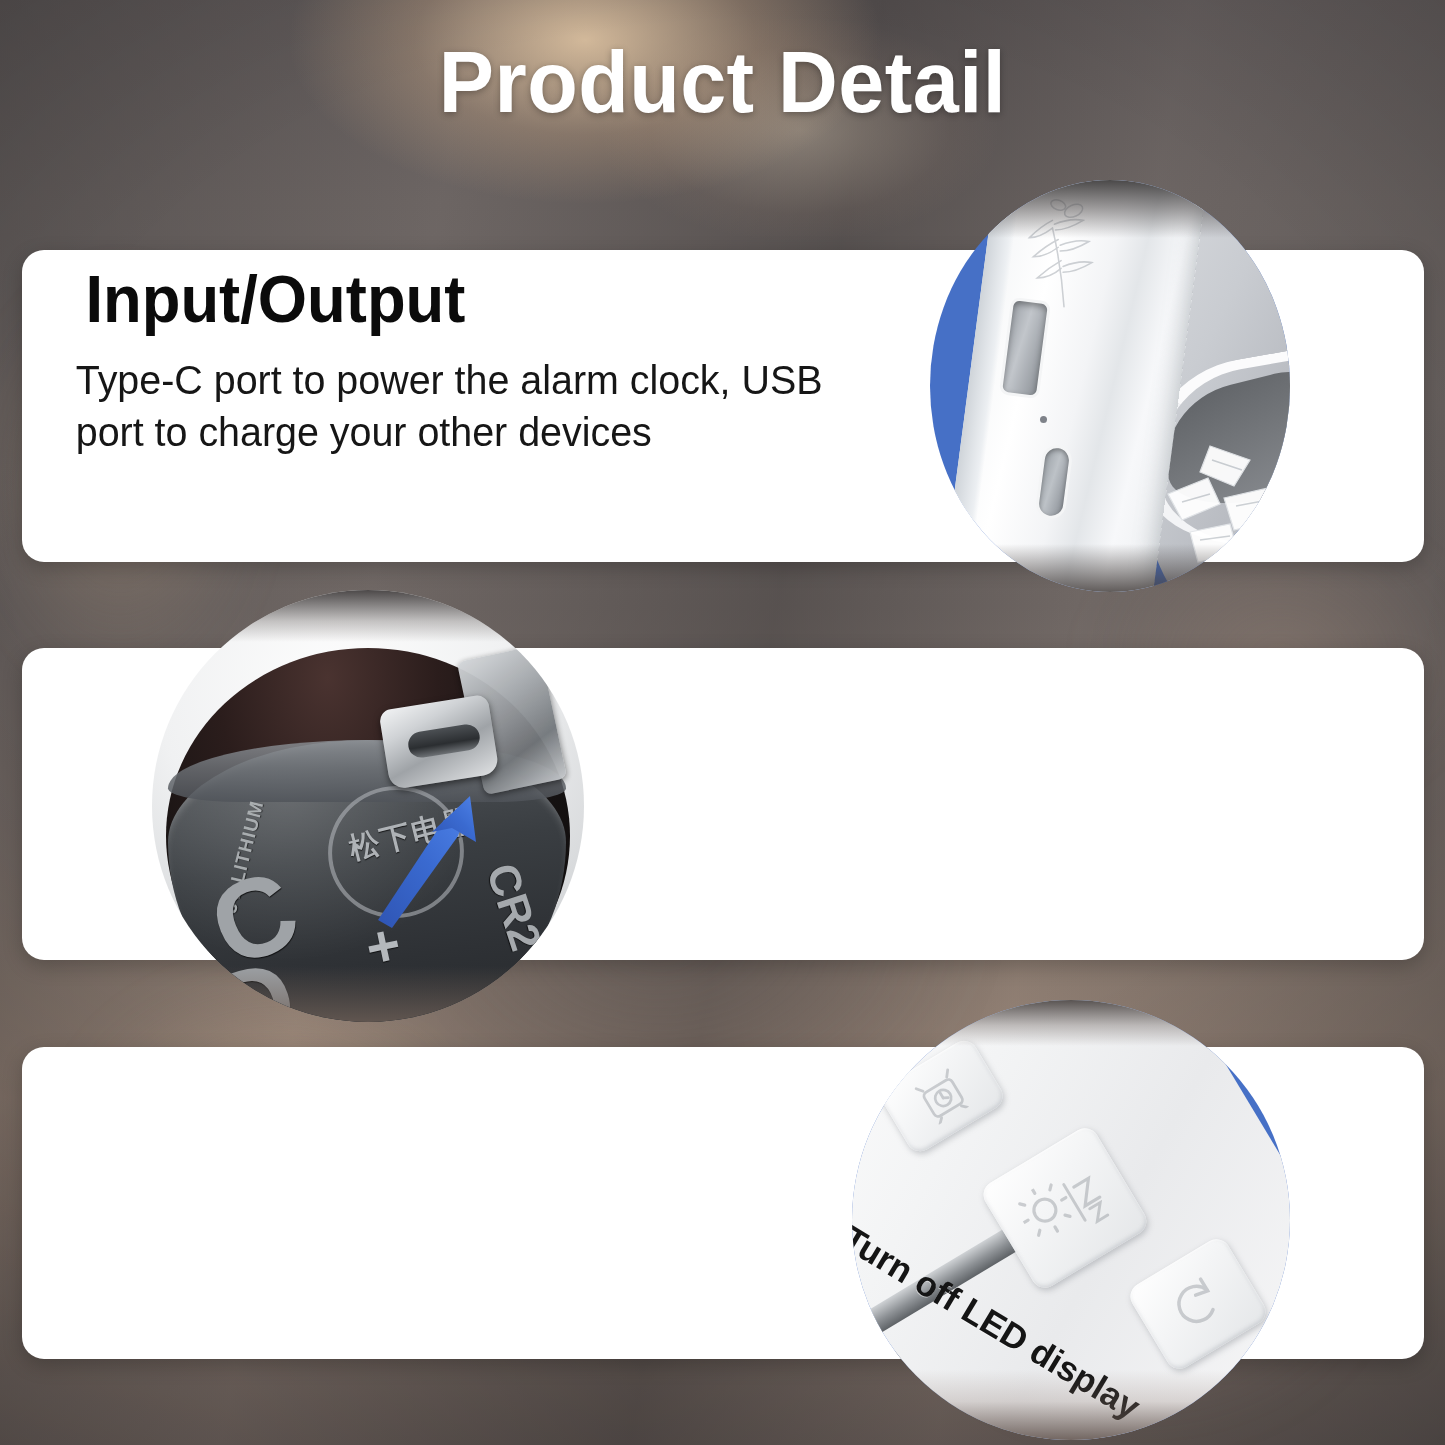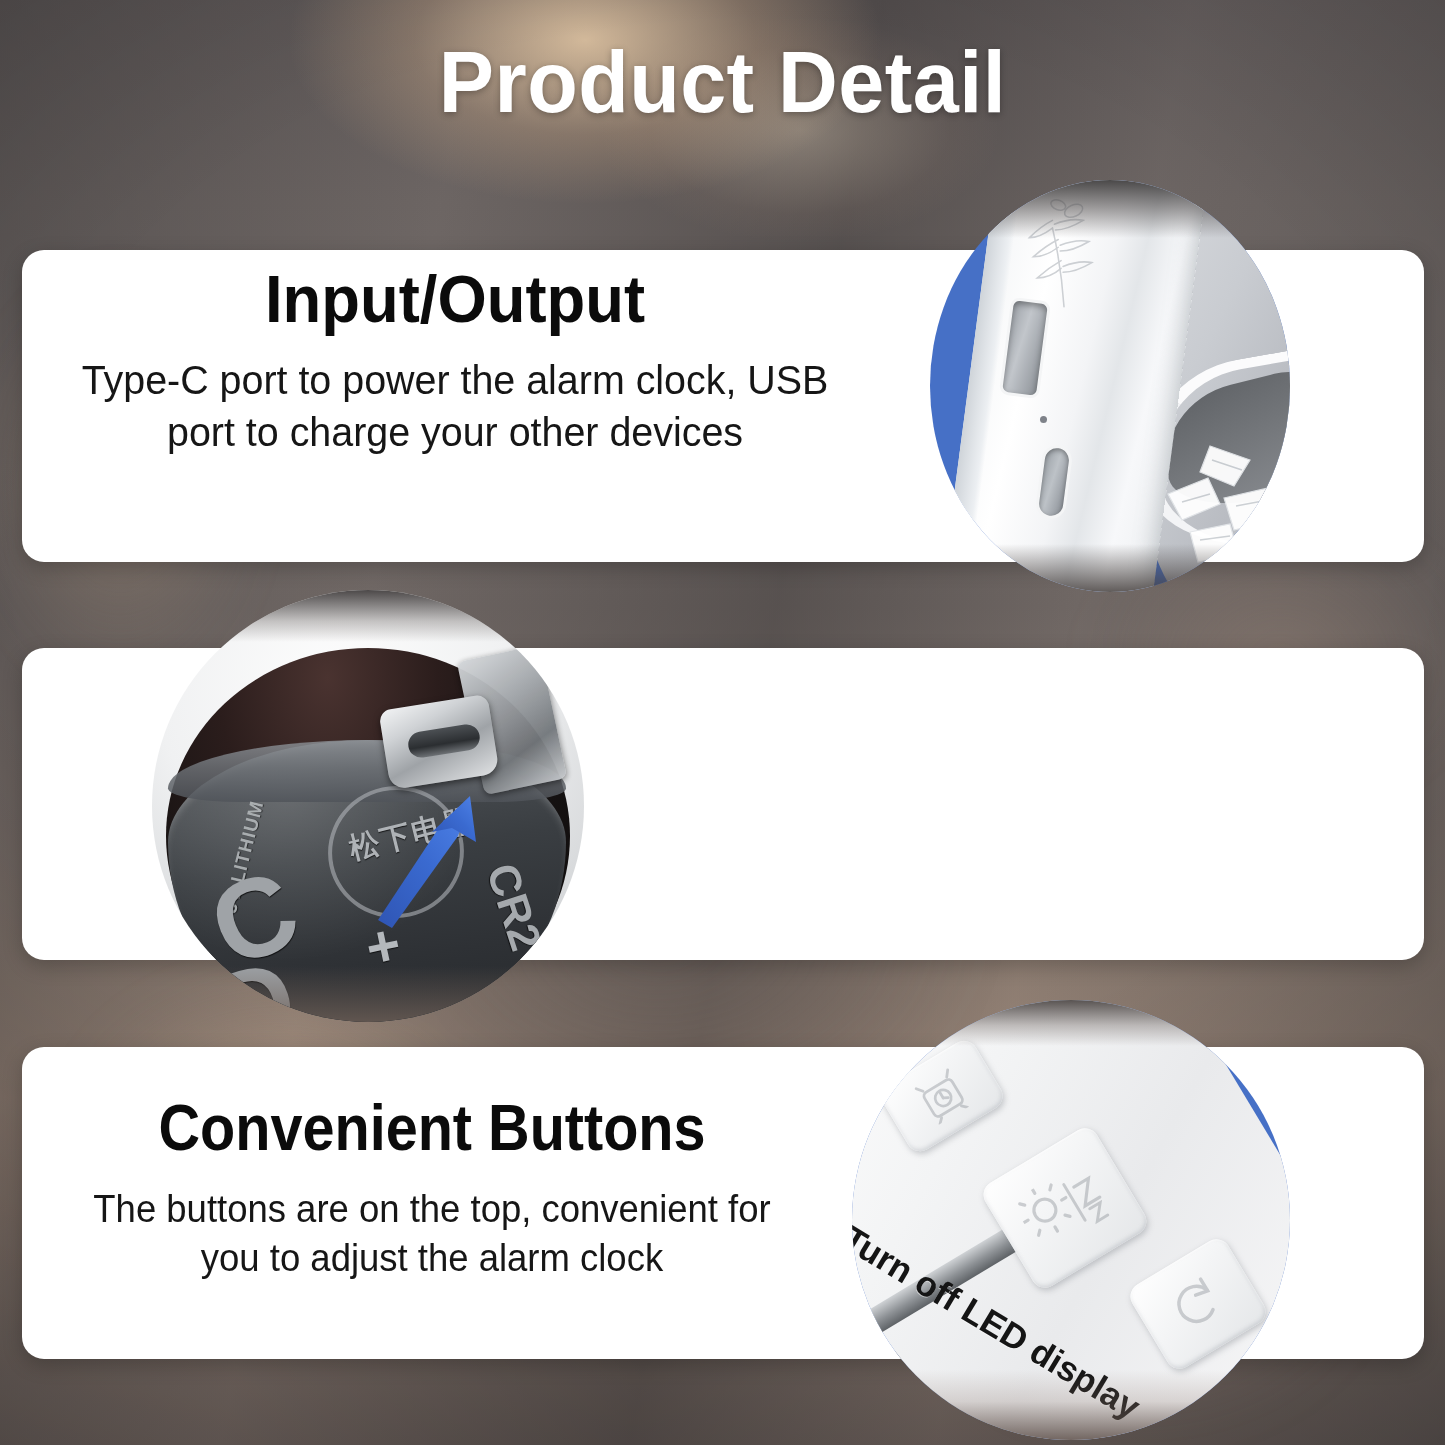--- a/index.html
+++ b/index.html
@@ -80,21 +80,21 @@
     position: absolute;
     background: #ffffff;
     border-radius: 22px;
     box-shadow: 0 6px 20px rgba(0,0,0,0.22);
   }
   #card-1 { left: 22px; top: 250px;  width: 1402px; height: 312px; }
   #card-2 { left: 22px; top: 648px;  width: 1402px; height: 312px; }
   #card-3 { left: 22px; top: 1047px; width: 1402px; height: 312px; }
 
   
-  .text-block { position: absolute; text-align: center; }
+  .text-block { position: absolute; text-align: left; }
   .feature-title {
     font-family: "Liberation Sans Narrow", "Liberation Sans", sans-serif;
     font-weight: bold;
     color: #0b0b0b;
     line-height: 1.02;
     white-space: nowrap;
   }
   .feature-desc {
     font-family: "Liberation Sans Narrow", "Liberation Sans", sans-serif;
     color: #161616;
@@ -520,18 +520,14 @@
         </svg>
       </div>
     </div>
 
     <div class="btn-caption">Turn off LED display</div>
 
     <div class="btn-topshadow"></div>
     <div class="btn-botshadow"></div>
   </div>
 
-  <div class="text-block" id="text-3">
-    <div class="feature-title">Convenient Buttons</div>
-    <div class="feature-desc">The buttons are on the top, convenient for you to adjust the alarm clock</div>
-  </div>
 
 </div>
 
 </body></html>

